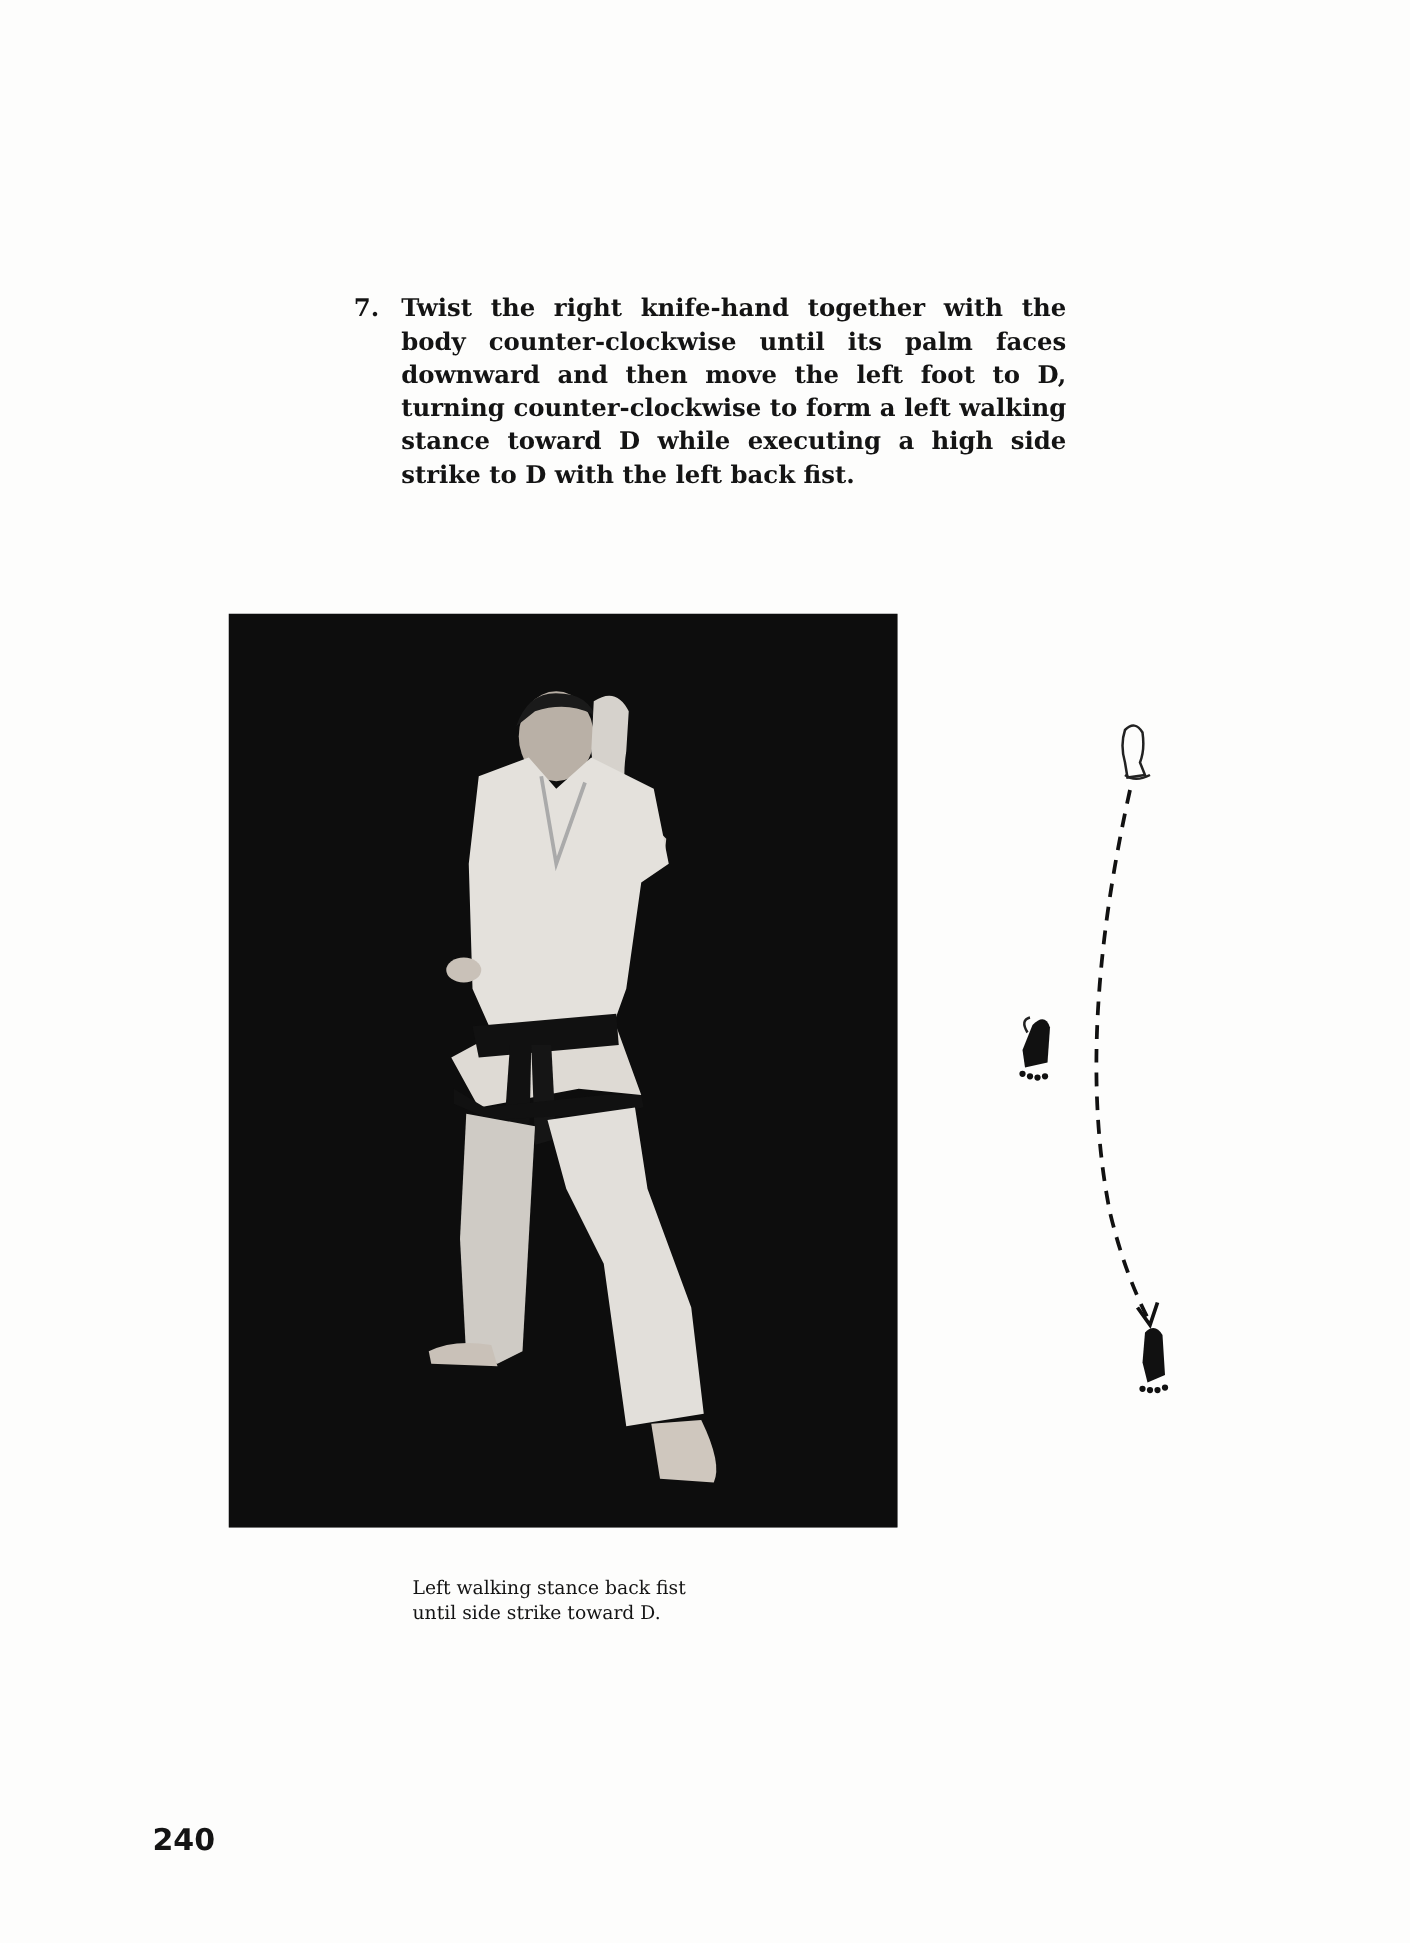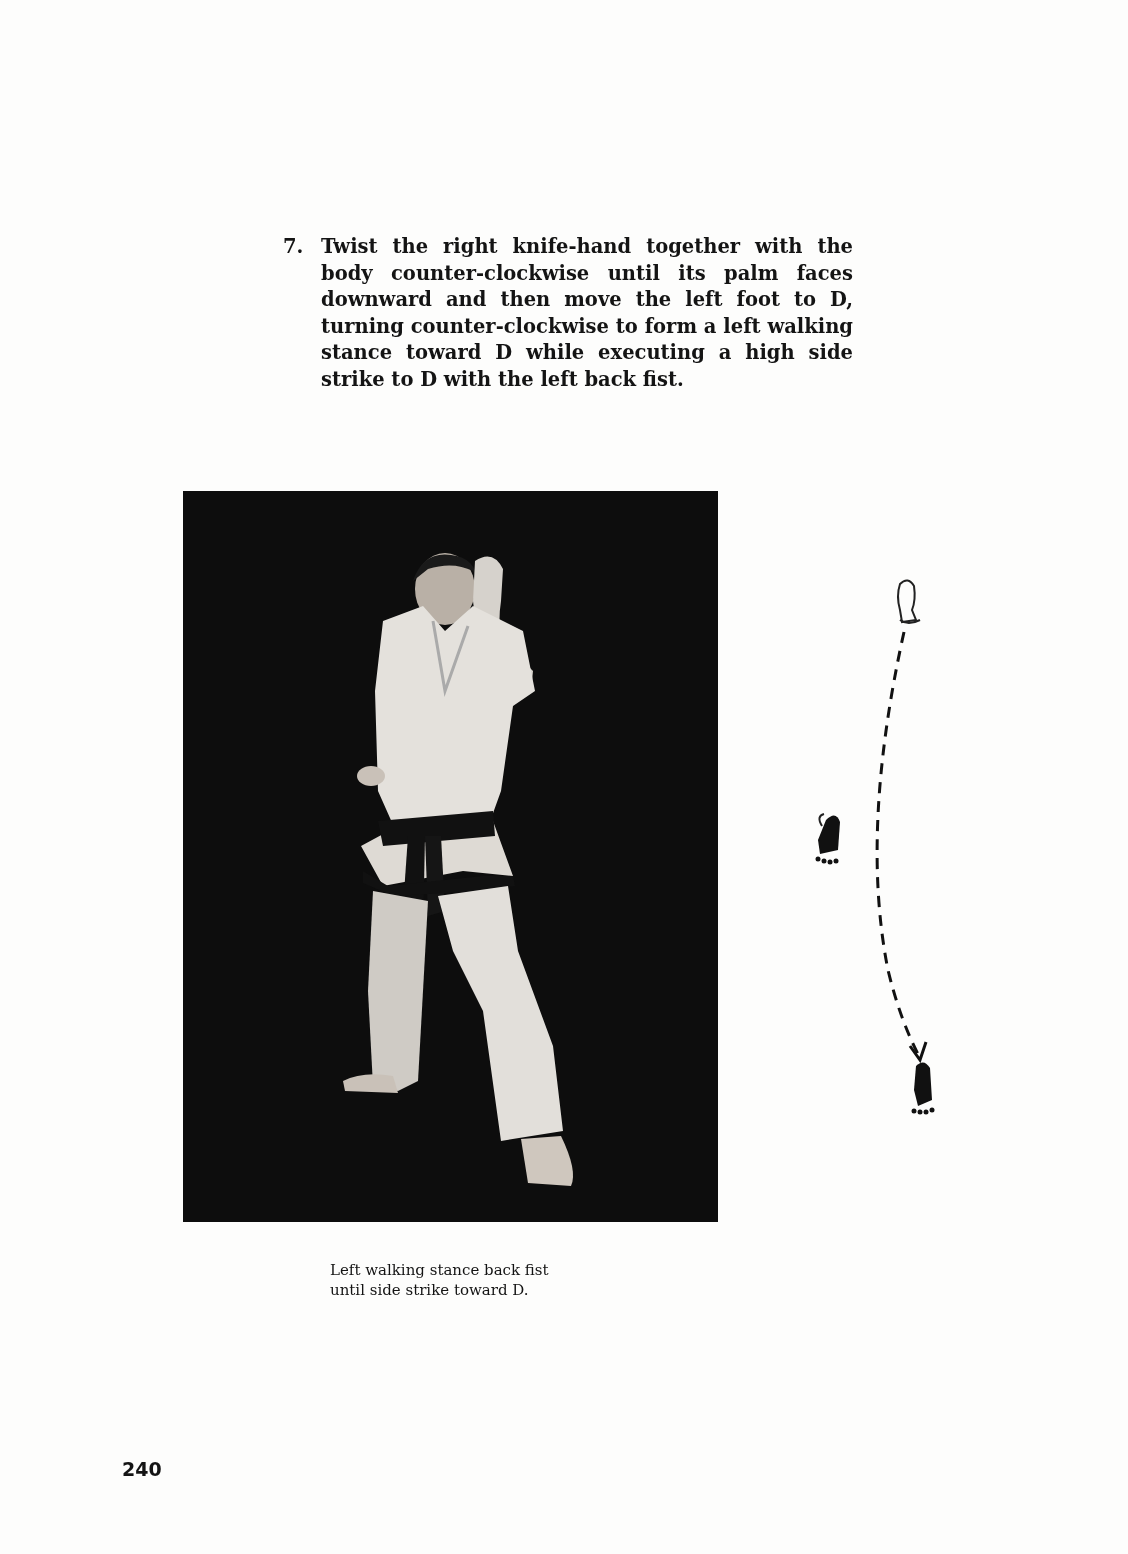--- a/index.html
+++ b/index.html
@@ -20,21 +20,21 @@
   .photo svg { width: 100%; height: 100%; display: block; }
   .caption {
     position: absolute; left: 330px; top: 1260px; width: 300px;
     font-weight: normal; font-size: 15px; line-height: 20px;
   }
   .caption span { display: block; }
   .diagram { position: absolute; left: 800px; top: 570px; width: 160px; height: 560px; }
   .diagram svg { width: 100%; height: 100%; display: block; }
   .page-number {
     position: absolute; left: 122px; top: 1458px;
-    font-family: "DejaVu Sans", "Liberation Sans", sans-serif; font-weight: bold; font-size: 19px;
+    font-family: "DejaVu Sans", "Liberation Sans", sans-serif; font-weight: bold; font-size: 24px;
   }
 </style>
 </head>
 <body>
 
 <div class="step">
   <span class="step-num">7.</span>
   <span class="step-text">Twist the right knife-hand together with the body counter-clockwise until its palm faces downward and then move the left foot to D, turning counter-clockwise to form a left walking stance toward D while executing a high side strike to D with the left back fist.</span>
 </div>
 

